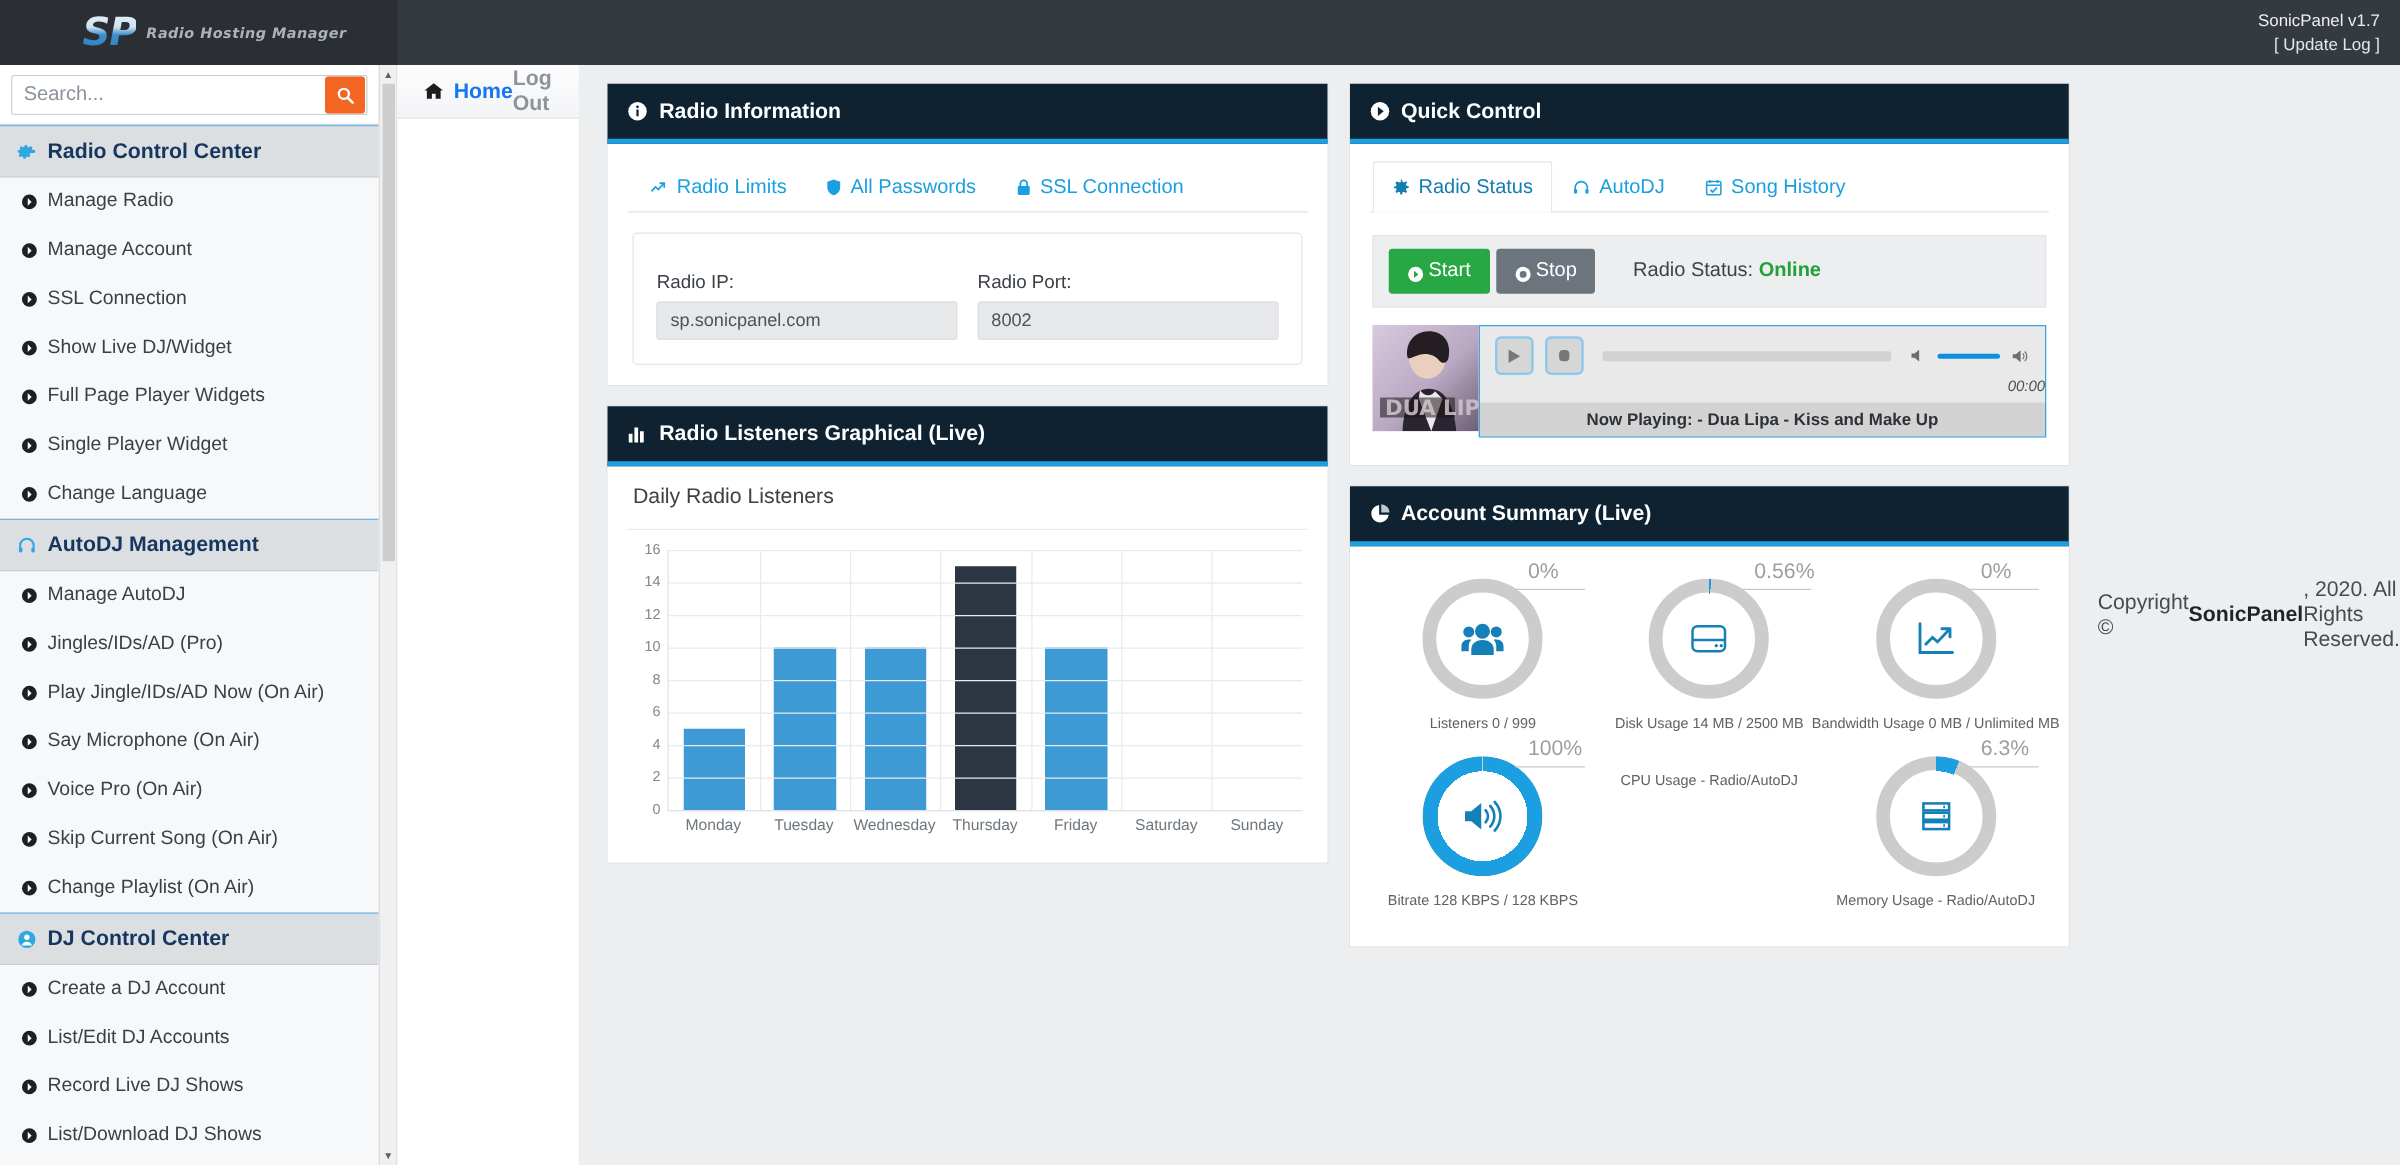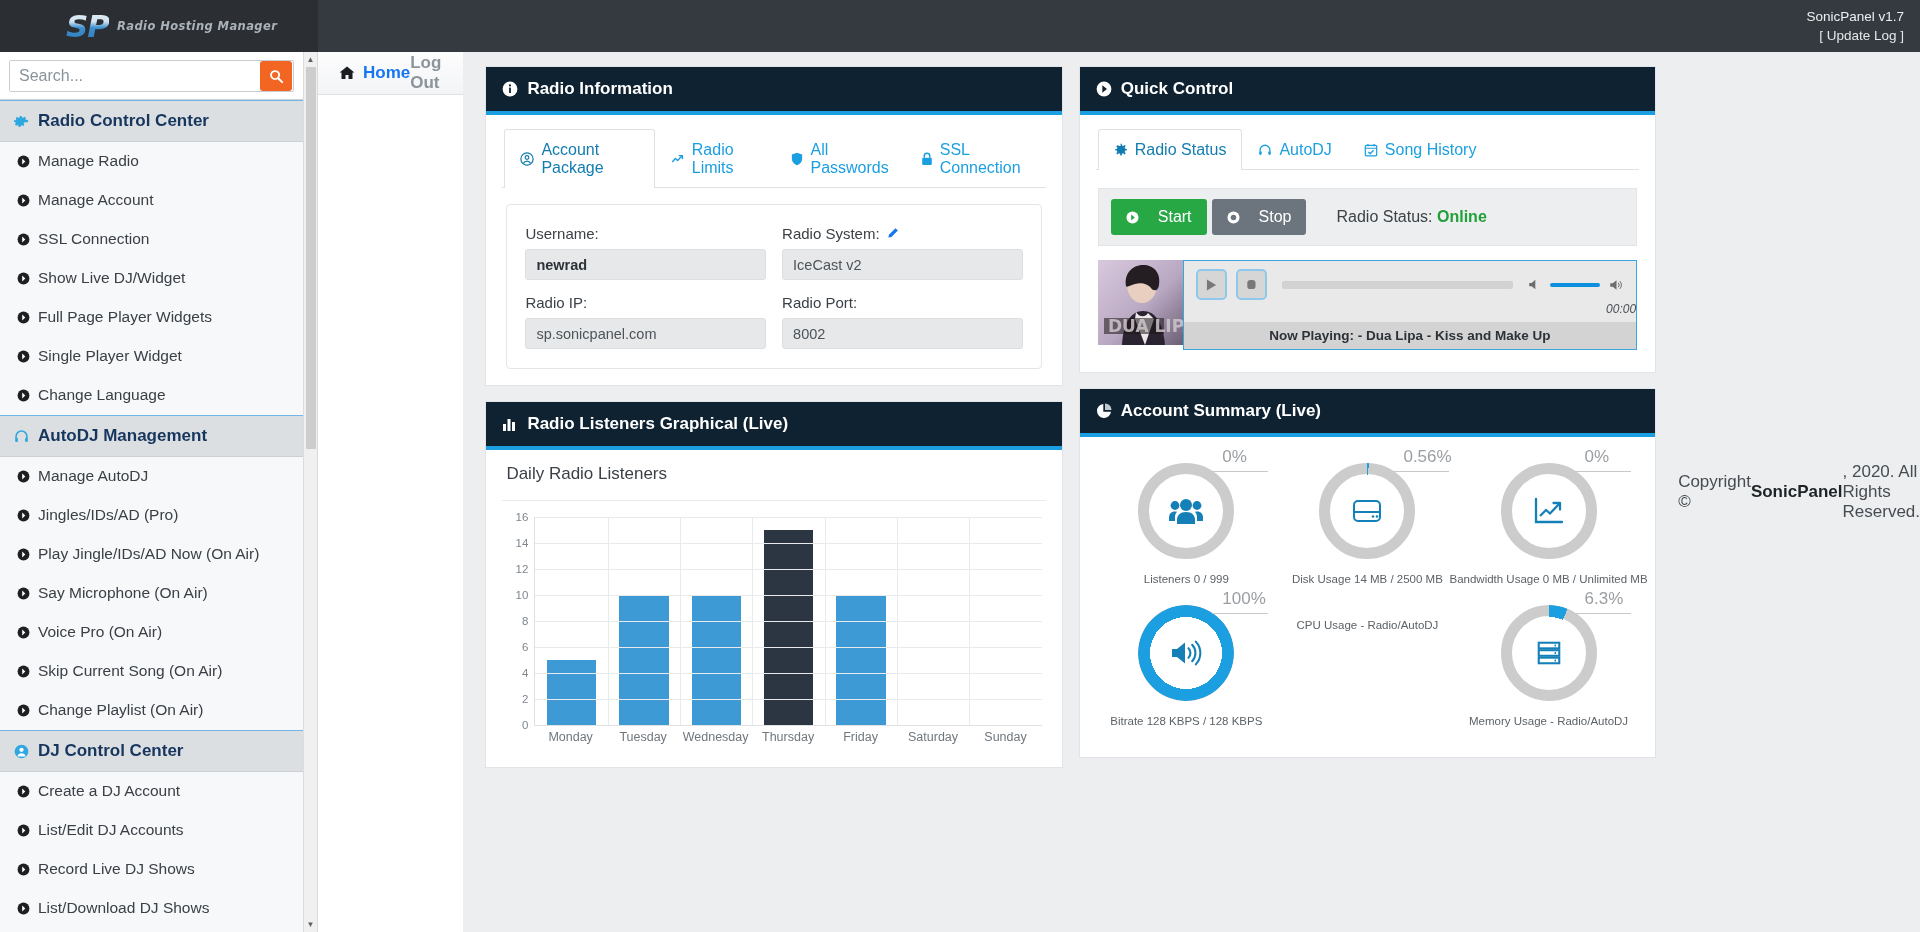--- a/index.html
+++ b/index.html
@@ -137,21 +137,21 @@
     font-size: 14.5px; color: #4c5459; padding: 0 10px; font-family: "Liberation Sans", sans-serif;
   }
   .finput.strong { font-weight: bold; color: #2c3237; }
 
   
   .statusbar {
     margin: 18px 2px 0 2px; background: #eceeef; border: 1px solid #e2e4e6;
     display: flex; align-items: center; gap: 0; padding: 10px 12px;
   }
   .btn {
-    display: flex; align-items: center; gap: 19px; font-size: 16px; color: #fff;
+    display: flex; align-items: flex-end; gap: 4px; font-size: 16px; color: #fff;
     padding: 9px 15px; border: 0; cursor: pointer; border-radius: 3px;
     font-family: "Liberation Sans", sans-serif;
   }
   .btn-start { background: #28a745; }
   .btn-stop { background: #6c757d; margin-left: 5px; }
   .status-text { font-size: 16px; color: #3c4247; margin-left: 30px; }
   .status-text b { color: #22a03a; }
 
   .player-row { margin: 14px 2px 6px 2px; display: flex; align-items: stretch; }
   .cover { width: 85px; height: 85px; flex: 0 0 85px; overflow: hidden; background: #cdbfd3; position: relative; }
@@ -471,30 +471,20 @@
                   <svg width="16" height="16" viewBox="0 0 16 16" fill="#fff">
                     <circle cx="8" cy="8" r="7.4"></circle>
                     <rect x="7.1" y="6.6" width="1.8" height="5.4" fill="#0f2231"></rect>
                     <circle cx="8" cy="4.4" r="1.1" fill="#0f2231"></circle>
                   </svg>
                 </span>
                 <span>Radio Information</span>
               </div>
               <div class="panel-body">
                 <div class="tabs">
-                  <div class="tab active">
-                    <span class="ticon">
-                      <svg width="14" height="14" viewBox="0 0 16 16" fill="none" stroke="#137cb0" stroke-width="1.4">
-                        <circle cx="8" cy="8" r="7"></circle>
-                          <circle cx="8" cy="6.2" r="2.1"></circle>
-                        <path d="M4 13a4.4 4.4 0 0 1 8 0"></path>
-                      </svg>
-                    </span>
-                    <span>Account Package</span>
-                  </div>
                   <div class="tab">
                     <span class="ticon">
                       <svg width="14" height="14" viewBox="0 0 16 16" fill="none" stroke="#1b9fe0" stroke-width="1.6">
                         <path d="M1.4 11.5l3.6-4 2.6 2.3 5-5.6"></path>
                           <path d="M9.4 4.1h3.6v3.5" stroke-linecap="round"></path>
                       </svg>
                     </span>
                     <span>Radio Limits</span>
                   </div>
                   <div class="tab">
@@ -510,37 +500,20 @@
                       <svg width="12" height="14" viewBox="0 0 14 16" fill="#1b9fe0">
                         <rect x="1.4" y="6.6" width="11.2" height="8.4" rx="1.3"></rect>
                         <path d="M3.8 6.6V4.6a3.2 3.2 0 0 1 6.4 0v2" fill="none" stroke="#1b9fe0" stroke-width="1.7"></path>
                       </svg>
                     </span>
                     <span>SSL Connection</span>
                   </div>
                 </div>
 
                 <div class="formbox">
-                  <div class="frow">
-                    <div class="fcell">
-                      <div class="flabel">Username:</div>
-                      <input class="finput strong" readonly="" value="newrad" style="">
-                    </div>
-                    <div class="fcell">
-                      <div class="flabel">
-                        <span>Radio System:</span>
-                        <span class="pen">
-                          <svg width="13" height="13" viewBox="0 0 16 16" fill="#1675f0">
-                            <path d="M11.6 1.4l3 3-8 8-3.6.6.6-3.6z"></path>
-                          </svg>
-                        </span>
-                      </div>
-                      <input class="finput" readonly="" value="IceCast v2" style="">
-                    </div>
-                  </div>
                   <div class="frow" style="margin-top:10px;">
                     <div class="fcell">
                       <div class="flabel">Radio IP:</div>
                       <input class="finput" readonly="" value="sp.sonicpanel.com" style="">
                     </div>
                     <div class="fcell">
                       <div class="flabel">Radio Port:</div>
                       <input class="finput" readonly="" value="8002" style="">
                     </div>
                   </div>

